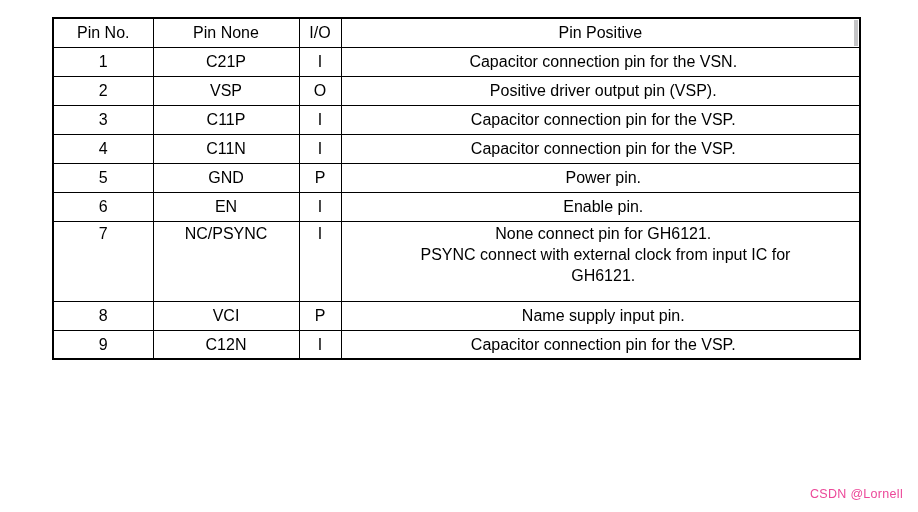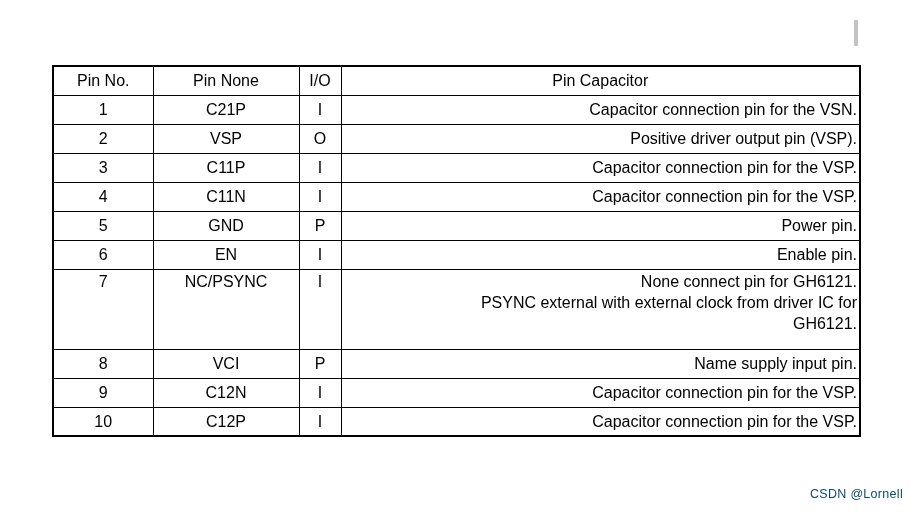--- a/index.html
+++ b/index.html
@@ -15,37 +15,36 @@
 
   table.pin-table {
     position: absolute;
     left: 52px; top: 17px;
     width: 807px;
     border-collapse: collapse;
     table-layout: fixed;
     font-size: 16px;
     color: #000000;
     border: 2px solid #000000;
-    margin-top: 48px;
   }
   .pin-table th, .pin-table td {
     border: 1px solid #000000;
     height: 29px;
     padding: 0 2px;
     line-height: 21px;
     font-weight: normal;
     vertical-align: middle;
     overflow: hidden;
   }
   .pin-table th { text-align: center; }
   .pin-table td:nth-child(1),
   .pin-table td:nth-child(2),
   .pin-table td:nth-child(3) { text-align: center; }
   .pin-table td:nth-child(4) {
-    text-align: right;
+    text-align: center;
     padding-left: 8px;
     white-space: pre-wrap;
   }
   .pin-table tr.tall td {
     height: 80px;
     vertical-align: top;
     padding-top: 1px;
   }
 
   .header-artifact {
@@ -53,42 +52,42 @@
     left: 854px; top: 20px;
     width: 4px; height: 26px;
     background: #c4c4c6;
   }
 
   .watermark {
     position: absolute;
     top: 487px;
     right: 15px;
     font-size: 12.5px;
-    color: #0c4a6e;
+    color: #ec4899;
     letter-spacing: 0.3px;
   }
 </style>
 </head>
 <body>
 
 <div class="page">
 
   <table class="pin-table">
     <colgroup>
       <col style="width:100px">
       <col style="width:146px">
       <col style="width:42px">
       <col style="width:519px">
     </colgroup>
     <thead>
       <tr>
         <th>Pin No.</th>
         <th>Pin None</th>
         <th>I/O</th>
-        <th>Pin Capacitor</th>
+        <th>Pin Positive</th>
       </tr>
     </thead>
     <tbody>
         <tr>
           <td>1</td>
           <td>C21P</td>
           <td>I</td>
           <td>Capacitor connection pin for the VSN.</td>
         </tr>
         <tr>
@@ -119,41 +118,35 @@
           <td>6</td>
           <td>EN</td>
           <td>I</td>
           <td>Enable pin.</td>
         </tr>
         <tr class="tall">
           <td>7</td>
           <td>NC/PSYNC</td>
           <td>I</td>
           <td>None connect pin for GH6121.
- PSYNC external with external clock from driver IC for
+ PSYNC connect with external clock from input IC for
 GH6121.</td>
         </tr>
         <tr>
           <td>8</td>
           <td>VCI</td>
           <td>P</td>
           <td>Name supply input pin.</td>
         </tr>
         <tr>
           <td>9</td>
           <td>C12N</td>
           <td>I</td>
           <td>Capacitor connection pin for the VSP.</td>
         </tr>
-        <tr>
-          <td>10</td>
-          <td>C12P</td>
-          <td>I</td>
-          <td>Capacitor connection pin for the VSP.</td>
-        </tr>
       </tbody>
   </table>
 
   <div class="header-artifact"></div>
 
   <div class="watermark">CSDN @Lornell</div>
 
 </div>
 
 </body></html>

